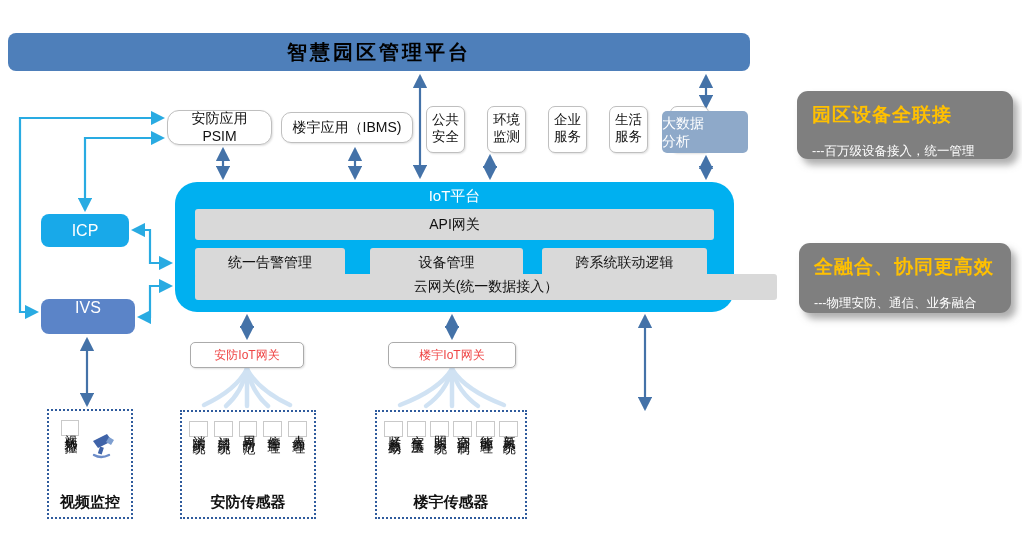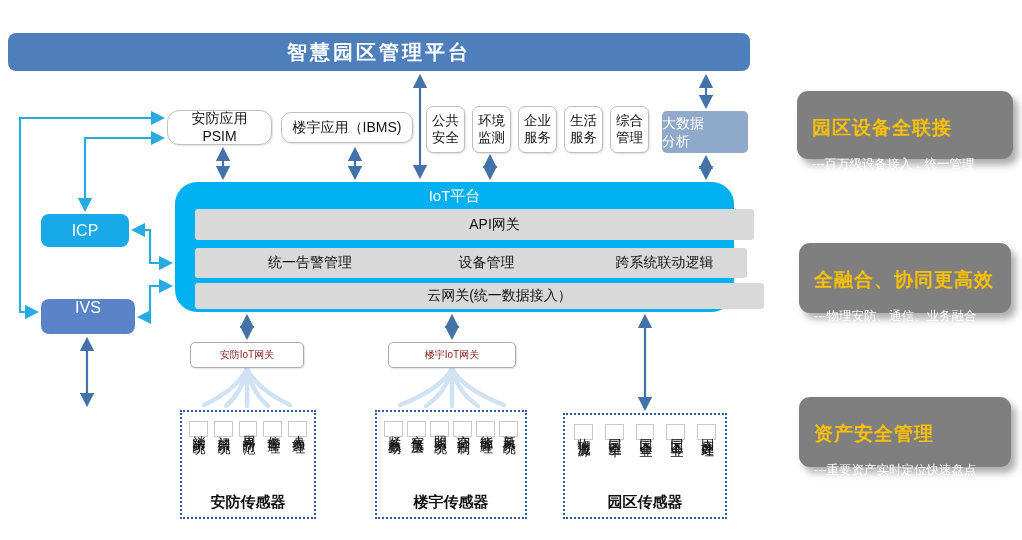--- a/index.html
+++ b/index.html
@@ -7,64 +7,64 @@
     position:relative;width:1022px;height:540px;overflow:hidden;background:#ffffff;
     font-family:"Liberation Sans","DejaVu Sans",sans-serif;color:#1a1a1a;
   }
   .abs{position:absolute;box-sizing:border-box;}
   svg.overlay{position:absolute;left:0;top:0;width:1022px;height:540px;pointer-events:none;}
 
   
   .banner{
     left:8px;top:33px;width:742px;height:38px;background:#4E7FBA;border-radius:8px;
     display:flex;align-items:center;justify-content:center;
-    color:#ffffff;font-size:20px;font-weight:bold;letter-spacing:3px;
+    color:#000000;font-size:20px;font-weight:bold;letter-spacing:3px;
   }
 
   
   .appbox{
     background:#ffffff;border:1px solid #BFBFBF;border-radius:12px;
     display:flex;flex-direction:column;align-items:center;justify-content:center;
     font-size:14px;line-height:1.25;text-align:center;color:#111;
     box-shadow:1px 1px 2px rgba(0,0,0,.12);
   }
   .psim{left:167px;top:110px;width:105px;height:35px;}
   .ibms{left:281px;top:112px;width:132px;height:31px;border-radius:10px;}
-  .smallrow{left:426px;top:106px;width:216px;height:46px;display:flex;gap:7px;}
+  .smallrow{left:426px;top:106px;width:216px;height:46px;display:flex;gap:22px;align-items:center;}
   .smallrow .appbox{width:37px;height:45px;border-radius:7px;font-size:13.5px;flex:0 0 auto;}
 
   .bigdata{
     left:662px;top:111px;width:86px;height:42px;background:#8EA9C9;border-radius:5px;
     display:flex;flex-direction:column;align-items:flex-start;justify-content:center;
     color:#fff;font-size:14px;line-height:1.3;
   }
 
   
   .icp{left:41px;top:214px;width:88px;height:33px;background:#18A9E9;border-radius:8px;
        display:flex;align-items:center;justify-content:center;color:#fff;font-size:16px;}
   .ivs{left:41px;top:299px;width:94px;height:35px;background:#5B84C8;border-radius:8px;
        display:flex;justify-content:center;color:#fff;font-size:16px;}
 
   
   .platform{left:175px;top:182px;width:559px;height:130px;background:#00B0F0;border-radius:22px;}
   .platform-title{position:absolute;left:0;top:5px;width:100%;text-align:center;color:#fff;font-size:15px;}
   .pbar{
     position:absolute;background:#D9D9D9;border-radius:3px;display:flex;align-items:center;
-    justify-content:center;font-size:14px;color:#111;padding-left:40px;
+    justify-content:center;font-size:14px;color:#111;
   }
   .bar-api{left:20px;top:27px;width:519px;height:31px;}
   .bar-m1{left:20px;top:66px;width:150px;height:30px;}
   .bar-m2{left:195px;top:66px;width:153px;height:30px;}
   .bar-m3{left:367px;top:66px;width:165px;height:30px;}
-  .bar-cloud{left:20px;top:101px;width:529px;height:26px;}
+  .bar-cloud{left:20px;top:92px;width:582px;height:26px;}
 
   
   .gateway{
     background:#fff;border:1px solid #ABABAB;border-radius:5px;
-    display:flex;align-items:center;justify-content:center;font-size:10px;color:#7f1d1d;
+    display:flex;align-items:center;justify-content:center;font-size:12px;color:#ef4444;
     box-shadow:1px 1px 2px rgba(0,0,0,.12);
   }
   .gw1{left:190px;top:342px;width:114px;height:26px;}
   .gw2{left:388px;top:342px;width:128px;height:26px;}
 
   
   .group{border:2px dotted #2F5B9D;background:#fff;}
   .g-video{left:47px;top:409px;width:86px;height:110px;}
   .g-security{left:180px;top:410px;width:136px;height:109px;}
   .g-building{left:375px;top:410px;width:152px;height:109px;}
@@ -80,21 +80,21 @@
     border:1px solid #C9C9C9;padding:3px 1px;background:#fff;color:#111;
   }
   .grp-label{
     position:absolute;left:0;bottom:5px;width:100%;text-align:center;
     font-weight:bold;font-size:15px;color:#111;
   }
 
   
   .panel{
     background:#7F7F7F;border-radius:11px;box-shadow:5px 6px 7px rgba(110,110,110,.55);
-    padding:24px 15px;color:#fff;
+    padding:11px 15px;color:#fff;
   }
   .panel .ptitle{font-size:19px;font-weight:bold;color:#FFC000;letter-spacing:1px;}
   .panel .pdesc{font-size:12.5px;margin-top:15px;color:#fff;}
   .p1{left:797px;top:91px;width:216px;height:68px;}
   .p2{left:799px;top:243px;width:212px;height:70px;}
   .p3{left:799px;top:397px;width:212px;height:70px;}
 </style>
 </head>
 <body>
 
@@ -199,20 +199,34 @@
     <div class="pbar bar-api">API网关</div>
     <div class="pbar bar-m1">统一告警管理</div>
     <div class="pbar bar-m2">设备管理</div>
     <div class="pbar bar-m3">跨系统联动逻辑</div>
     <div class="pbar bar-cloud">云网关(统一数据接入）</div>
   </div>
 
   <div class="abs gateway gw1">安防IoT网关</div>
   <div class="abs gateway gw2">楼宇IoT网关</div>
 
+  <div class="abs group g-video">
+    <div class="cols">
+      <div class="vcol">视频监控</div>
+      <svg width="34" height="34" viewBox="0 0 34 34" style="margin-top:8px;">
+        <g>
+          <path d="M8 13 L22 6 L27 13 L13 20 Z" fill="#3F63A8"></path>
+          <path d="M24 9 L29 12 L26 17 L21 14 Z" fill="#7E9FD0"></path>
+          <rect x="14" y="19" width="4" height="7" fill="#3F63A8" transform="rotate(18 16 22)"></rect>
+          <path d="M9 27 Q16 31 24 27" stroke="#6C8CC8" stroke-width="2.4" fill="none" stroke-linecap="round"></path>
+        </g>
+      </svg>
+    </div>
+    <div class="grp-label">视频监控</div>
+  </div>
 
   <div class="abs group g-security">
     <div class="cols">
       <div class="vcol">消防系统</div>
       <div class="vcol">门禁系统</div>
       <div class="vcol">周界防范</div>
       <div class="vcol">停车管理</div>
       <div class="vcol">人员管理</div>
     </div>
     <div class="grp-label">安防传感器</div>
@@ -223,37 +237,23 @@
       <div class="vcol">紧急救助</div>
       <div class="vcol">空气质量</div>
       <div class="vcol">照明系统</div>
       <div class="vcol">空调控制</div>
       <div class="vcol">能源管理</div>
       <div class="vcol">新风系统</div>
     </div>
     <div class="grp-label">楼宇传感器</div>
   </div>
 
-  <div class="abs group g-park">
-    <div class="cols">
-      <div class="vcol">物流资源</div>
-      <div class="vcol">园区班车</div>
-      <div class="vcol">园区企业</div>
-      <div class="vcol">园区工业</div>
-      <div class="vcol">固废处理</div>
-    </div>
-    <div class="grp-label">园区传感器</div>
-  </div>
 
   <div class="abs panel p1">
     <div class="ptitle">园区设备全联接</div>
     <div class="pdesc">---百万级设备接入，统一管理</div>
   </div>
   <div class="abs panel p2">
     <div class="ptitle">全融合、协同更高效</div>
     <div class="pdesc">---物理安防、通信、业务融合</div>
   </div>
-  <div class="abs panel p3">
-    <div class="ptitle">资产安全管理</div>
-    <div class="pdesc">---重要资产实时定位快速盘点</div>
-  </div>
 
 </div>
 
 </body></html>

